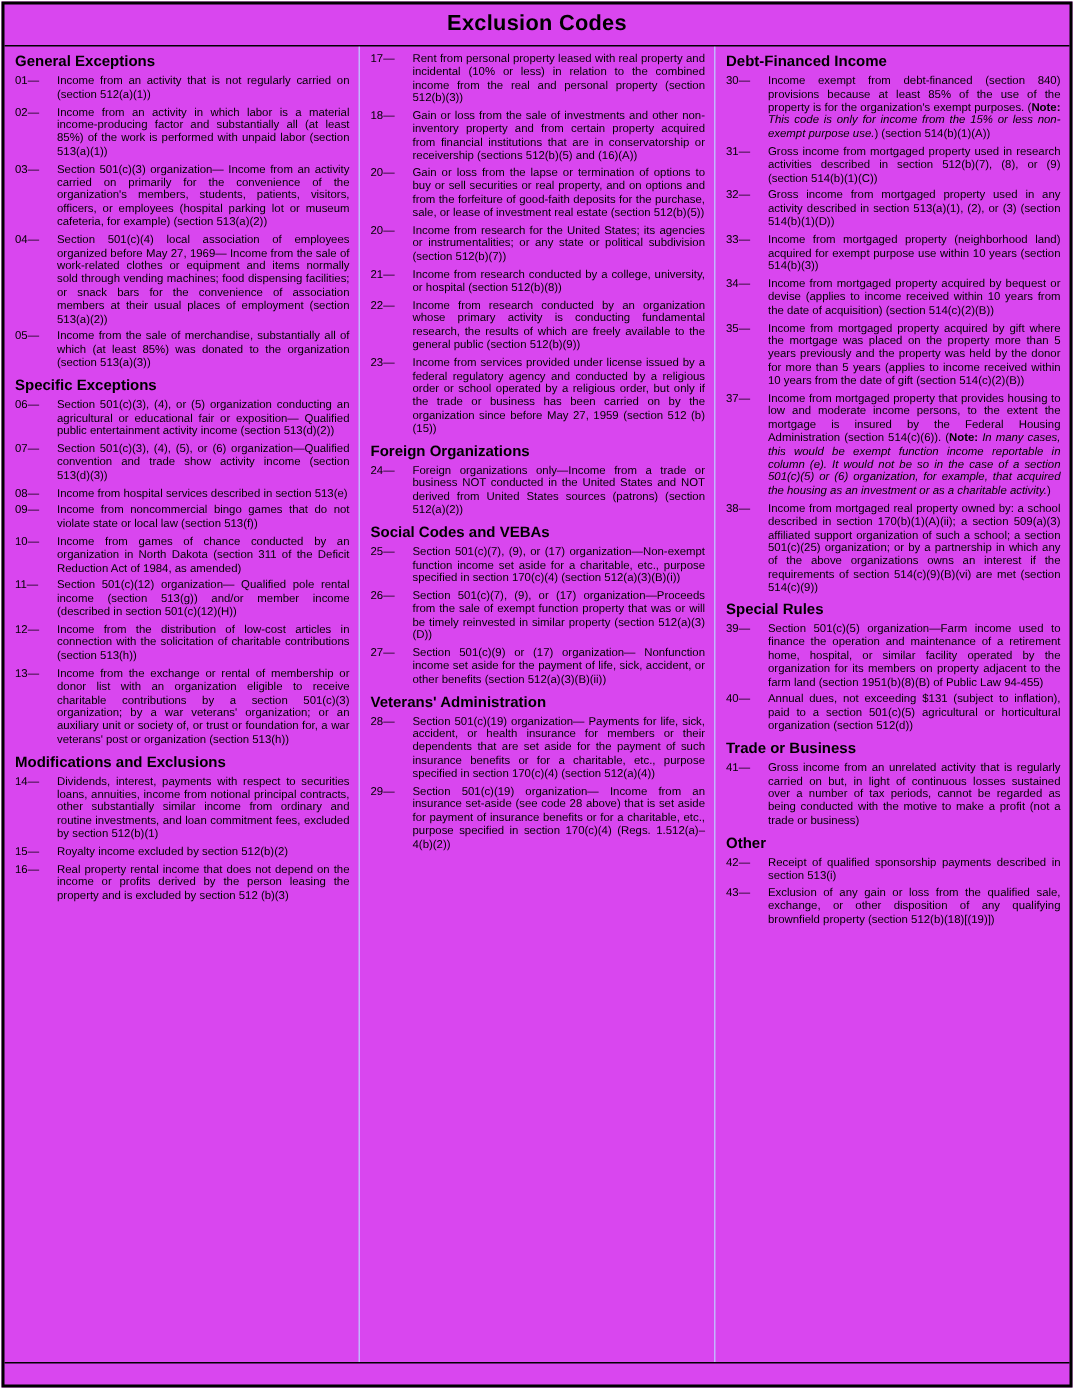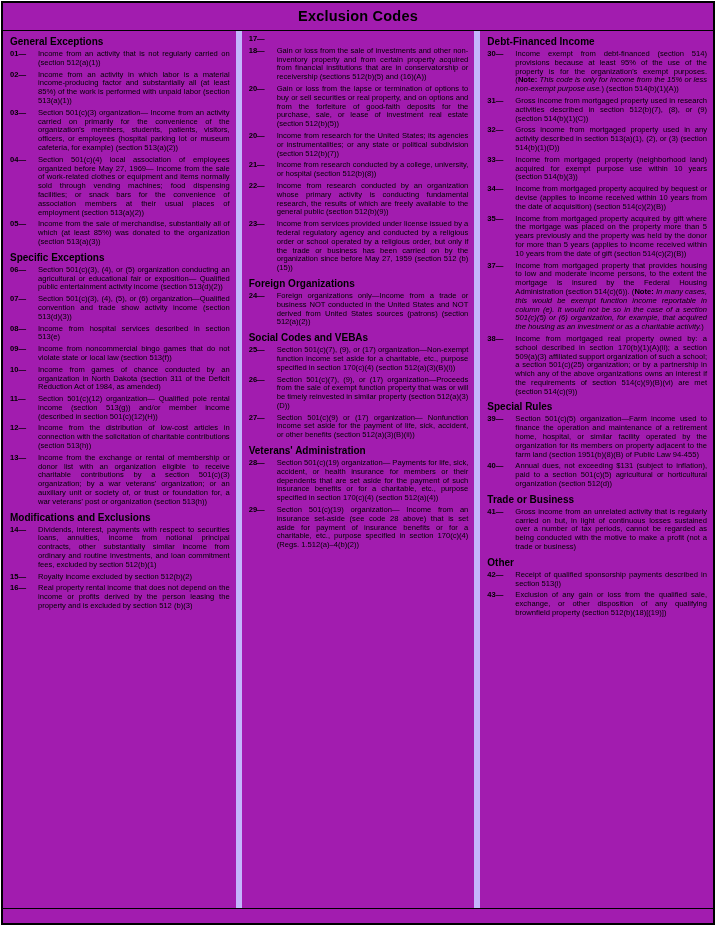--- a/index.html
+++ b/index.html
@@ -1,27 +1,27 @@
 <!DOCTYPE html>
 <html><head>
 <meta charset="utf-8">
 <style>
   html,body { margin:0; padding:0; background:#fff; }
   body { width:716px; height:932px; font-family:"Liberation Sans","DejaVu Sans",sans-serif; color:#000; }
-  .sheet { margin:1px; border:2px solid #000; height:924px; box-sizing:border-box; display:flex; flex-direction:column; background:#a21caf; }
+  .sheet { margin:1px; border:2px solid #000; height:924px; box-sizing:border-box; display:flex; flex-direction:column; background:#d946ef; }
   .titlebar { border-bottom:1px solid #000; text-align:center; padding:4px 0 5px; flex:0 0 auto; }
   .title { font-size:14.5px; font-weight:bold; letter-spacing:0.2px; }
   .cols { display:flex; flex:1 1 auto; min-height:0; overflow:hidden; }
-  .col { flex:1 1 0; border-right:6px solid #c4b5fd; padding:4px 6px 0 7px; overflow:hidden; box-sizing:border-box; }
+  .col { flex:1 1 0; border-right:1px solid #c4b5fd; padding:4px 6px 0 7px; overflow:hidden; box-sizing:border-box; }
   .col:last-child { border-right:none; }
   .footer { flex:0 0 14px; border-top:1px solid #000; }
   .heading { font-size:10px; font-weight:bold; margin:5px 0 3px; line-height:11px; }
   .col .heading:first-child { margin-top:1px; }
   .item { display:flex; margin-bottom:3px; font-size:7.6px; line-height:8.8px; }
-  .code { flex:0 0 28px; font-weight:bold; white-space:nowrap; }
+  .code { flex:0 0 28px; font-weight:normal; white-space:nowrap; }
   .text { flex:1 1 auto; text-align:justify; }
   .b { font-weight:bold;margin-top:30px; } .i { font-style:italic;margin-top:36px; }
 </style>
 </head>
 <body>
 
 <div class="sheet">
   <div class="titlebar">
     <span class="title">Exclusion Codes</span>
   </div>
@@ -91,20 +91,21 @@
           <span class="text">Royalty income excluded by section 512(b)(2)</span>
         </div>
         <div class="item">
           <span class="code">16—</span>
           <span class="text">Real property rental income that does not depend on the income or profits derived by the person leasing the property and is excluded by section 512 (b)(3)</span>
         </div>
       </div>
     <div class="col">
         <div class="item">
           <span class="code">17—</span>
+          <span class="text">Rent from personal property leased with real property and incidental (10% or less) in relation to the combined income from the real and personal property (section 512(b)(3))</span>
         </div>
         <div class="item">
           <span class="code">18—</span>
           <span class="text">Gain or loss from the sale of investments and other non-inventory property and from certain property acquired from financial institutions that are in conservatorship or receivership (sections 512(b)(5) and (16)(A))</span>
         </div>
         <div class="item">
           <span class="code">20—</span>
           <span class="text">Gain or loss from the lapse or termination of options to buy or sell securities or real property, and on options and from the forfeiture of good-faith deposits for the purchase, sale, or lease of investment real estate (section 512(b)(5))</span>
         </div>
         <div class="item">
@@ -148,21 +149,21 @@
         </div>
         <div class="item">
           <span class="code">29—</span>
           <span class="text">Section 501(c)(19) organization— Income from an insurance set-aside (see code 28 above) that is set aside for payment of insurance benefits or for a charitable, etc., purpose specified in section 170(c)(4) (Regs. 1.512(a)–4(b)(2))</span>
         </div>
       </div>
     <div class="col">
         <div class="heading">Debt-Financed Income</div>
         <div class="item">
           <span class="code">30—</span>
-          <span class="text"><span>Income exempt from debt-financed (section 514) provisions because at least 95% of the use of the property is for the organization's exempt purposes. (</span><span class="b">Note:</span><span class="i"> This code is only for income from the 15% or less non-exempt purpose use.</span><span>) (section 514(b)(1)(A))</span></span>
+          <span class="text"><span>Income exempt from debt-financed (section 840) provisions because at least 85% of the use of the property is for the organization's exempt purposes. (</span><span class="b">Note:</span><span class="i"> This code is only for income from the 15% or less non-exempt purpose use.</span><span>) (section 514(b)(1)(A))</span></span>
         </div>
         <div class="item">
           <span class="code">31—</span>
           <span class="text">Gross income from mortgaged property used in research activities described in section 512(b)(7), (8), or (9) (section 514(b)(1)(C))</span>
         </div>
         <div class="item">
           <span class="code">32—</span>
           <span class="text">Gross income from mortgaged property used in any activity described in section 513(a)(1), (2), or (3) (section 514(b)(1)(D))</span>
         </div>
         <div class="item">

